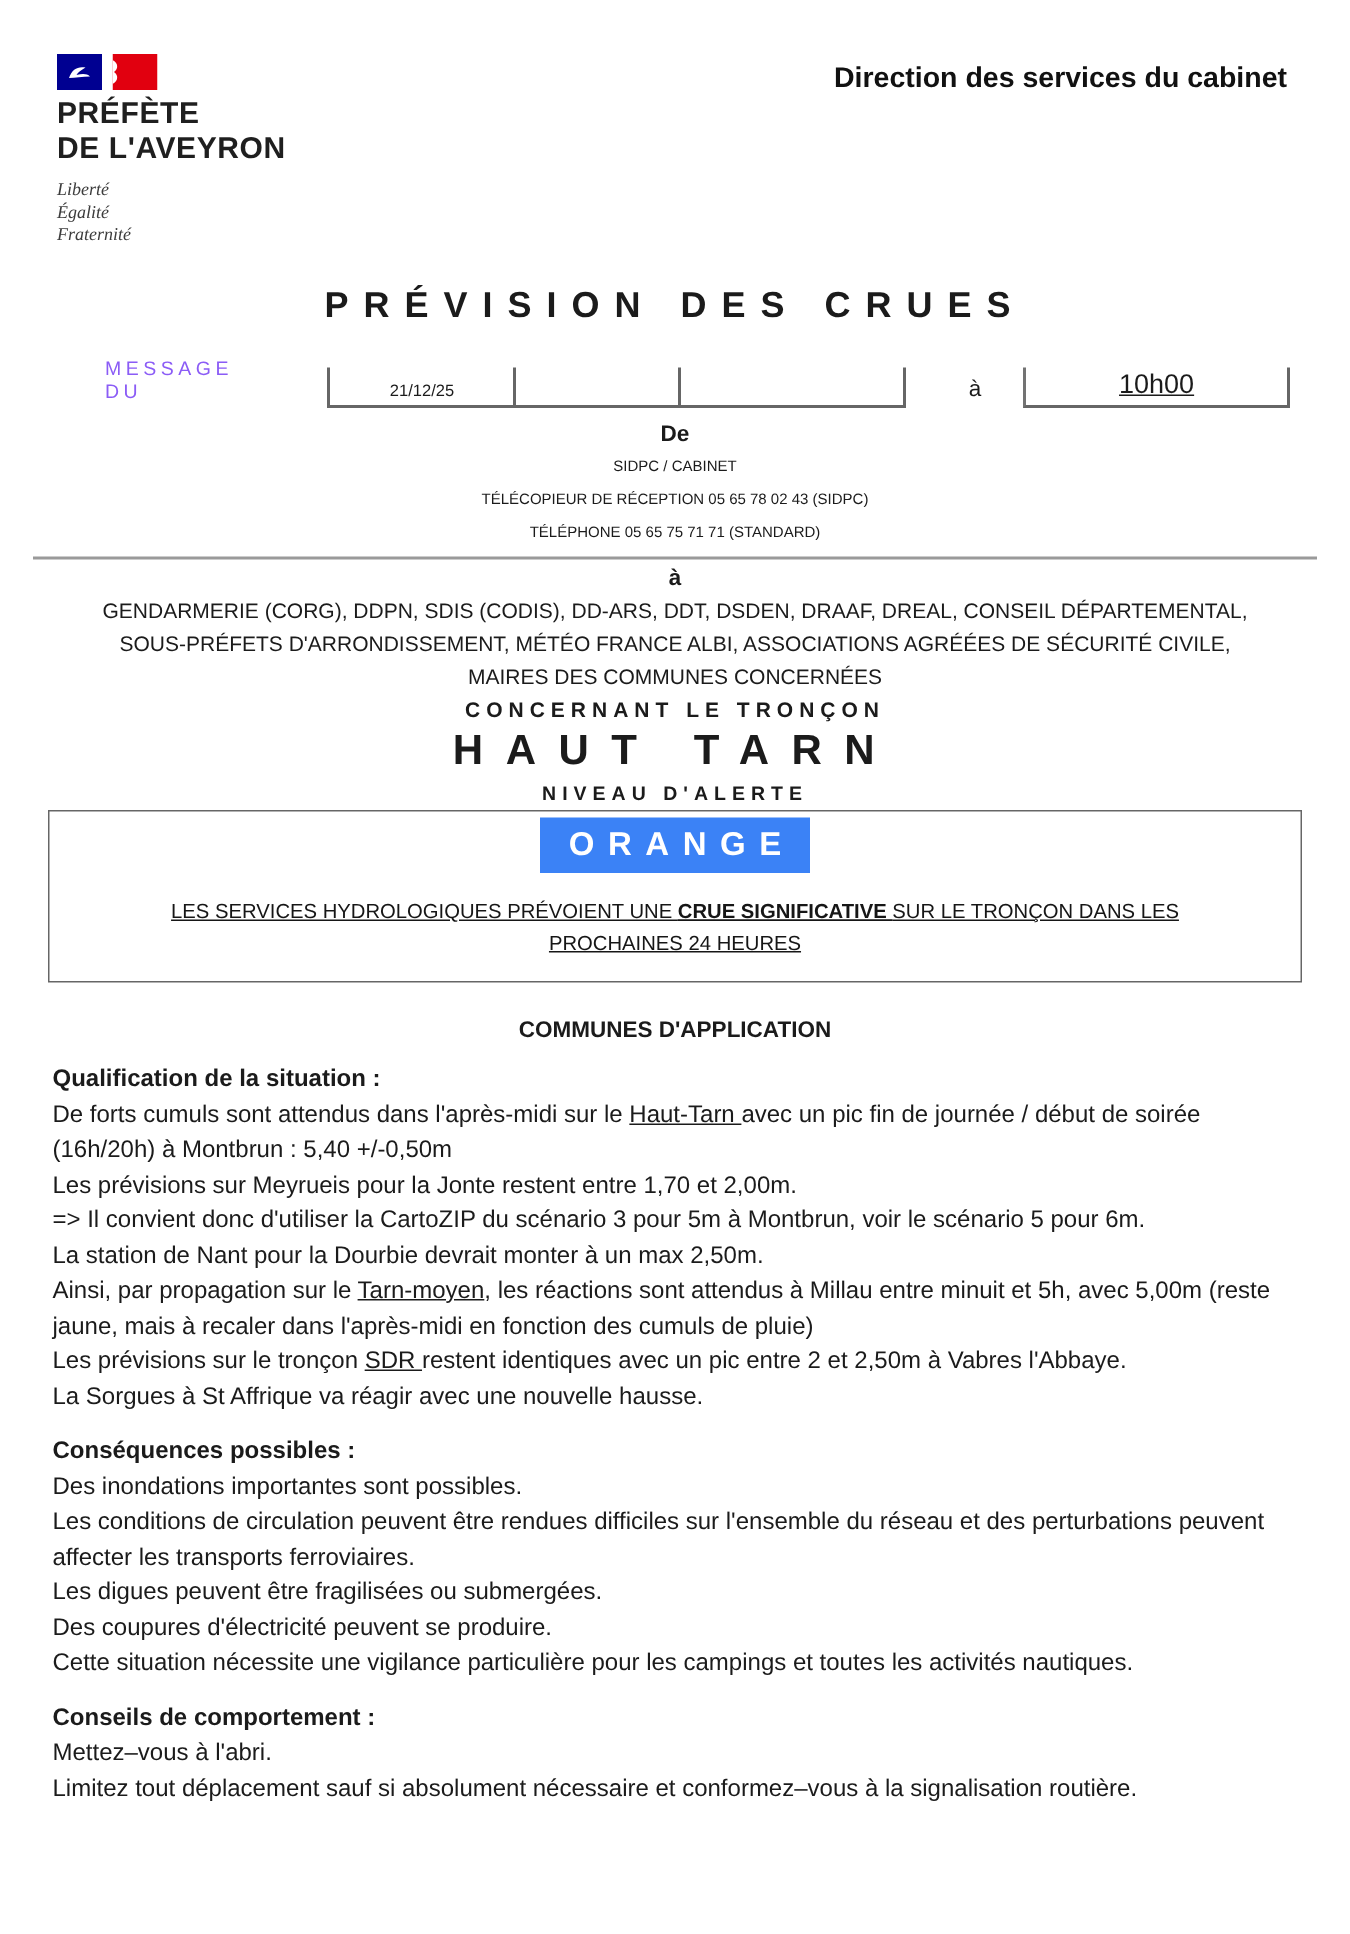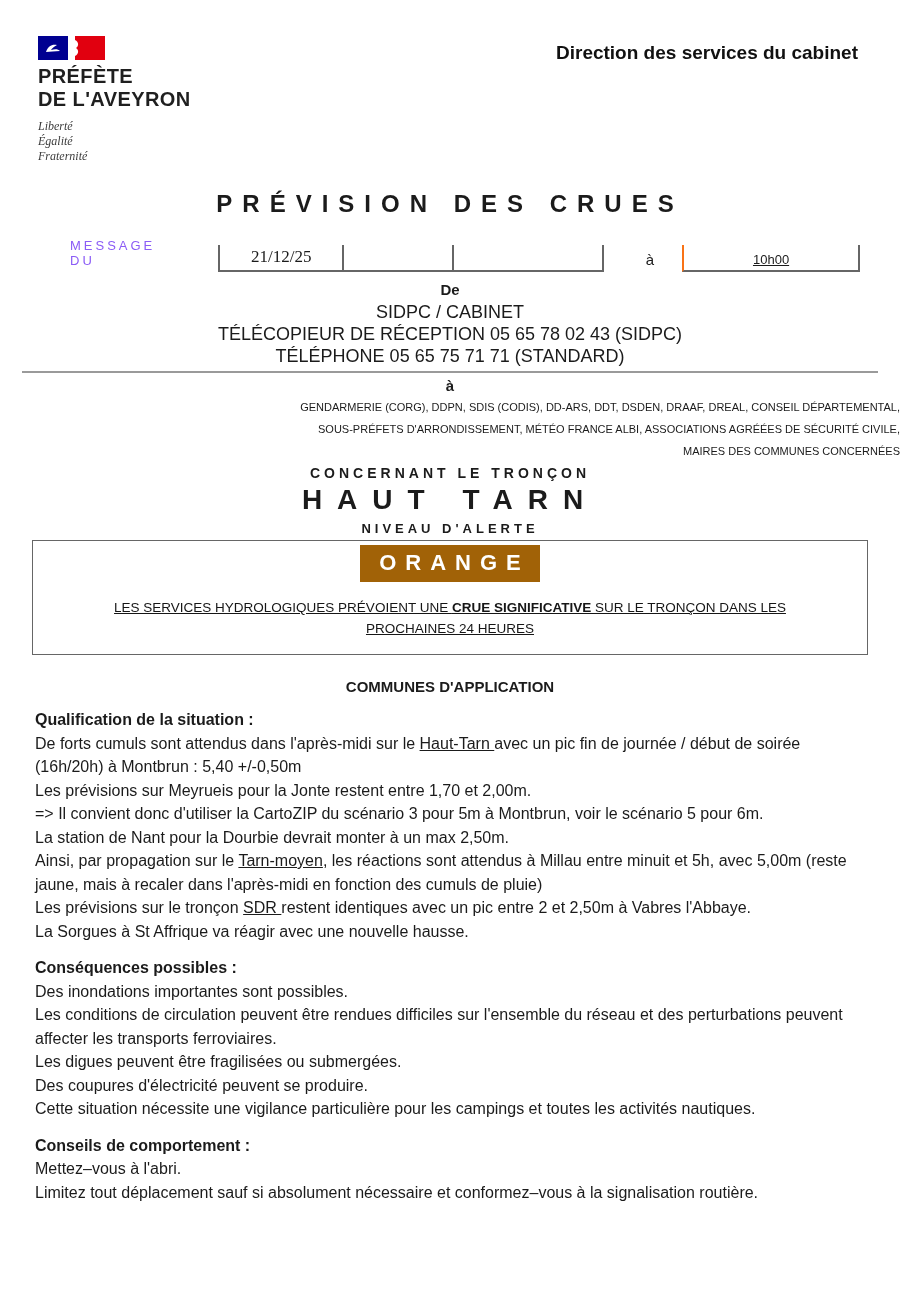--- a/index.html
+++ b/index.html
@@ -15,34 +15,34 @@
   .motto { margin-top:8px; font-family:"Liberation Serif", serif; font-style:italic; font-size:12px; line-height:15px; color:#3c3c3c; }
   .direction { font-weight:bold; font-size:19px; padding-top:6px; color:#111; }
 
   
   .doc-title { text-align:center; font-size:24px; font-weight:bold; letter-spacing:10px; margin-top:26px; }
 
   
   .msg-row { display:flex; align-items:flex-end; margin:20px 40px 0 70px; }
   .msg-label { font-size:13px; letter-spacing:3px; padding-bottom:4px; margin-right:33px; color:#8b5cf6; }
   .date-box { display:flex; width:390px; height:27px; border-left:2px solid #666; border-right:2px solid #666; border-bottom:2px solid #666; }
-  .date-cell { height:100%; display:flex; align-items:flex-end; justify-content:center; font-size:17px; padding-bottom:3px;font-family:Liberation Serif, serif; }
+  .date-cell { height:100%; display:flex; align-items:flex-end; justify-content:center; font-size:11px; padding-bottom:3px; }
   .date-cell.c1 { width:124px; border-right:2px solid #666; }
   .date-cell.c2 { width:110px; border-right:2px solid #666; }
   .date-cell.c3 { flex:1; }
   .at-inline { font-size:15px; padding-bottom:4px; margin:0 28px 0 42px; }
-  .time-box { width:180px; height:27px; border-left:2px solid #f97316; border-right:2px solid #666; border-bottom:2px solid #666; display:flex; align-items:flex-end; justify-content:center; font-size:13px; padding-bottom:3px;text-decoration:underline; }
+  .time-box { width:180px; height:27px; border-left:2px solid #737373; border-right:2px solid #666; border-bottom:2px solid #666; display:flex; align-items:flex-end; justify-content:center; font-size:18px; padding-bottom:3px;text-decoration:underline; }
 
   
   .from-block { text-align:center; margin-top:7px; }
   .block-heading { font-weight:bold; font-size:15px; line-height:22px; }
-  .from-line { font-size:18px; line-height:22px; }
+  .from-line { font-size:10px; line-height:22px; }
   .rule { border:none; border-top:2px solid #9a9a9a; margin:4px 22px 0; }
   .to-heading { text-align:center; font-weight:bold; font-size:15px; line-height:20px; margin-top:3px; }
-  .to-line { text-align:right; font-size:11px; line-height:22px; }
+  .to-line { text-align:center; font-size:14px; line-height:22px; }
 
   
   .alert-title { text-align:center; font-size:28px; font-weight:bold; letter-spacing:11px; margin-top:10px; }
   .alert-sub { text-align:center; font-size:14px; font-weight:bold; letter-spacing:4px; margin-top:3px; }
   .alert-section { text-align:center; font-size:28px; font-weight:bold; letter-spacing:15px; margin-top:3px; }
   .alert-level-label { text-align:center; font-size:13px; font-weight:bold; letter-spacing:4px; margin-top:5px; }
 
   
   .alert-box { margin:4px 32px 0; border:1px solid #666; text-align:center; padding-bottom:15px; }
   .level-badge { display:inline-block; margin-top:4px; color:#fff; font-size:22px; font-weight:bold; letter-spacing:9px; padding:5px 10px 6px 19px; }
@@ -113,21 +113,21 @@
     <div class="to-line">GENDARMERIE (CORG), DDPN, SDIS (CODIS), DD-ARS, DDT, DSDEN, DRAAF, DREAL, CONSEIL DÉPARTEMENTAL,</div>
     <div class="to-line">SOUS-PRÉFETS D'ARRONDISSEMENT, MÉTÉO FRANCE ALBI, ASSOCIATIONS AGRÉÉES DE SÉCURITÉ CIVILE,</div>
     <div class="to-line">MAIRES DES COMMUNES CONCERNÉES</div>
   </div>
 
   <div class="alert-sub">CONCERNANT LE TRONÇON</div>
   <div class="alert-section">HAUT TARN</div>
   <div class="alert-level-label">NIVEAU D'ALERTE</div>
 
   <div class="alert-box">
-    <div class="level-badge" style="background-color: #a16207;">ORANGE</div>
+    <div class="level-badge" style="background-color: #3b82f6;">ORANGE</div>
     <div class="alert-msg"><span>LES SERVICES HYDROLOGIQUES PRÉVOIENT UNE </span><span class="u-seg b-seg">CRUE SIGNIFICATIVE </span><span>SUR LE TRONÇON DANS LES PROCHAINES 24 HEURES</span></div>
   </div>
 
   <div class="communes-heading">COMMUNES D'APPLICATION</div>
 
   <div class="para">
     <div class="para-heading">Qualification de la situation :</div>
     <div><span>De forts cumuls sont attendus dans l'après-midi sur le </span><span class="u-seg">Haut-Tarn </span><span>avec un pic fin de journée / début de soirée (16h/20h) à Montbrun : 5,40 +/-0,50m</span></div>
     <div><span>Les prévisions sur Meyrueis pour la Jonte restent entre 1,70 et 2,00m.</span></div>
     <div><span>=&gt; Il convient donc d'utiliser la CartoZIP du scénario 3 pour 5m à Montbrun, voir le scénario 5 pour 6m.</span></div>

